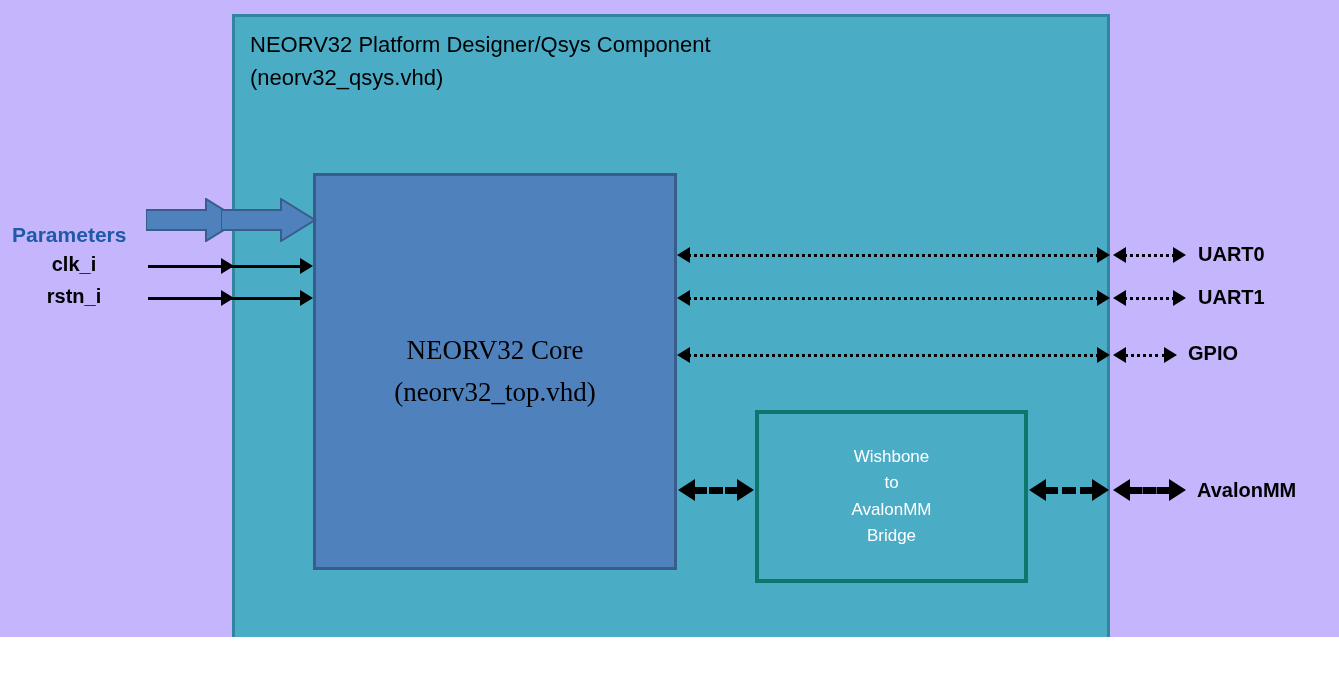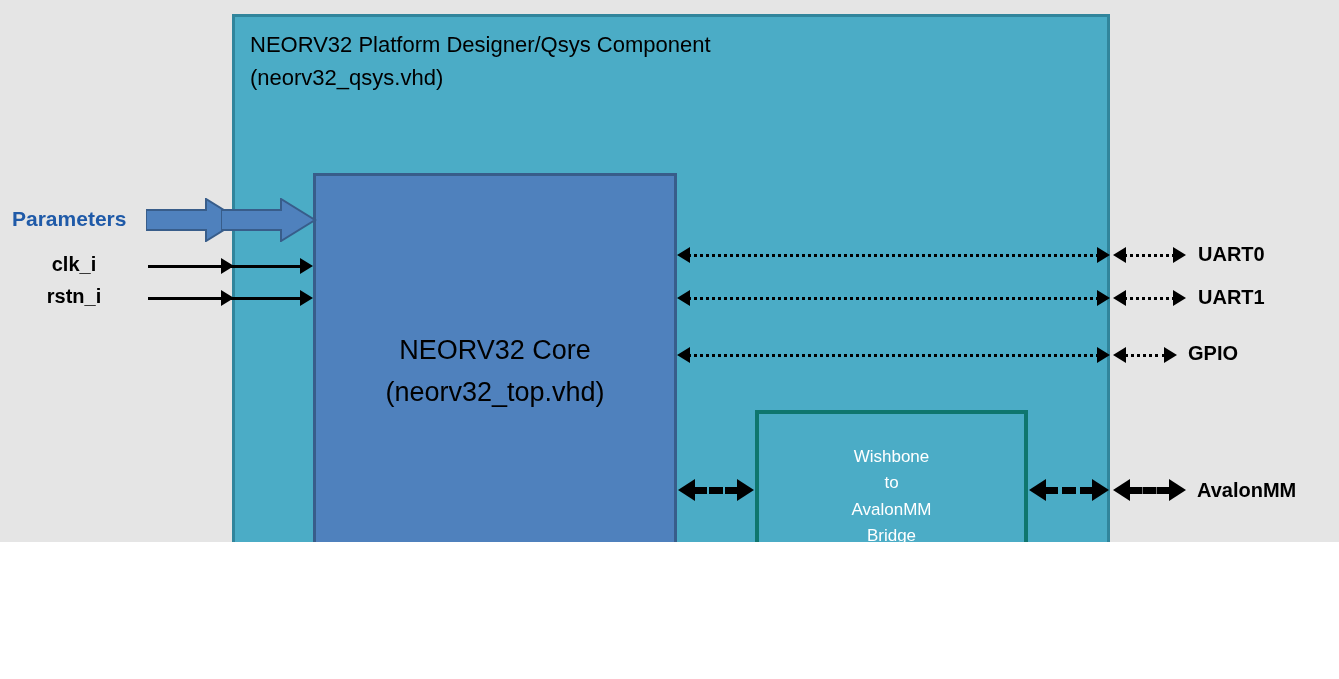--- a/index.html
+++ b/index.html
@@ -1,48 +1,48 @@
 <!DOCTYPE html>
 <html><head>
 <meta charset="utf-8">
 <style>
   html,body{margin:0;padding:0;background:#ffffff;}
   .canvas{
     position:relative;
-    width:1339px;height:542px;
+    width:1339px;height:637px;
     font-family:"Liberation Sans", sans-serif;
-    background:#e5e5e5;
+    background:#c4b5fd;
     overflow:hidden;
   }
   
   .outer-box{
     position:absolute;left:232px;top:14px;width:878px;height:648px;
     background:#4BACC6;border:3px solid #31859C;box-sizing:border-box;
   }
   .outer-title{
     position:absolute;left:250px;top:28px;
     font-size:22px;color:#000;line-height:1.5;
   }
   
   .core-box{
     position:absolute;left:313px;top:173px;width:364px;height:397px;
     background:#4F81BD;border:3px solid #385D8A;box-sizing:border-box;
     display:flex;flex-direction:column;align-items:center;justify-content:center;
-    color:#000;font-size:27px;line-height:1.55;
+    color:#000;font-size:27px;line-height:1.55;font-family:Liberation Serif, serif;
   }
   
   .bridge-box{
     position:absolute;left:755px;top:410px;width:273px;height:173px;
     background:#4BACC6;border:4px solid #0f766e;box-sizing:border-box;
     display:flex;flex-direction:column;align-items:center;justify-content:center;
     color:#ffffff;font-size:17px;line-height:1.55;
   }
   
   .side-label{position:absolute;font-weight:bold;font-size:20px;color:#000;white-space:nowrap;}
-  .param-label{color:#1F5AA8;font-size:21px;}
+  .param-label{color:#1F5AA8;font-size:21px;margin-top:16px;}
   .right-align{width:128px;text-align:center;}
   
   .harrow{position:absolute;display:flex;align-items:center;}
   .tri{width:0;height:0;display:block;flex:0 0 auto;}
   .tl{border-top:8px solid transparent;border-bottom:8px solid transparent;border-right:13px solid #000;}
   .tr{border-top:8px solid transparent;border-bottom:8px solid transparent;border-left:13px solid #000;}
   .thick .tl{border-top-width:11px;border-bottom-width:11px;border-right-width:17px;}
   .thick .tr{border-top-width:11px;border-bottom-width:11px;border-left-width:17px;}
   .line{flex:1 1 auto;height:0;margin:0 -2px;}
   .line-dot{border-top:3px dotted #000;}

